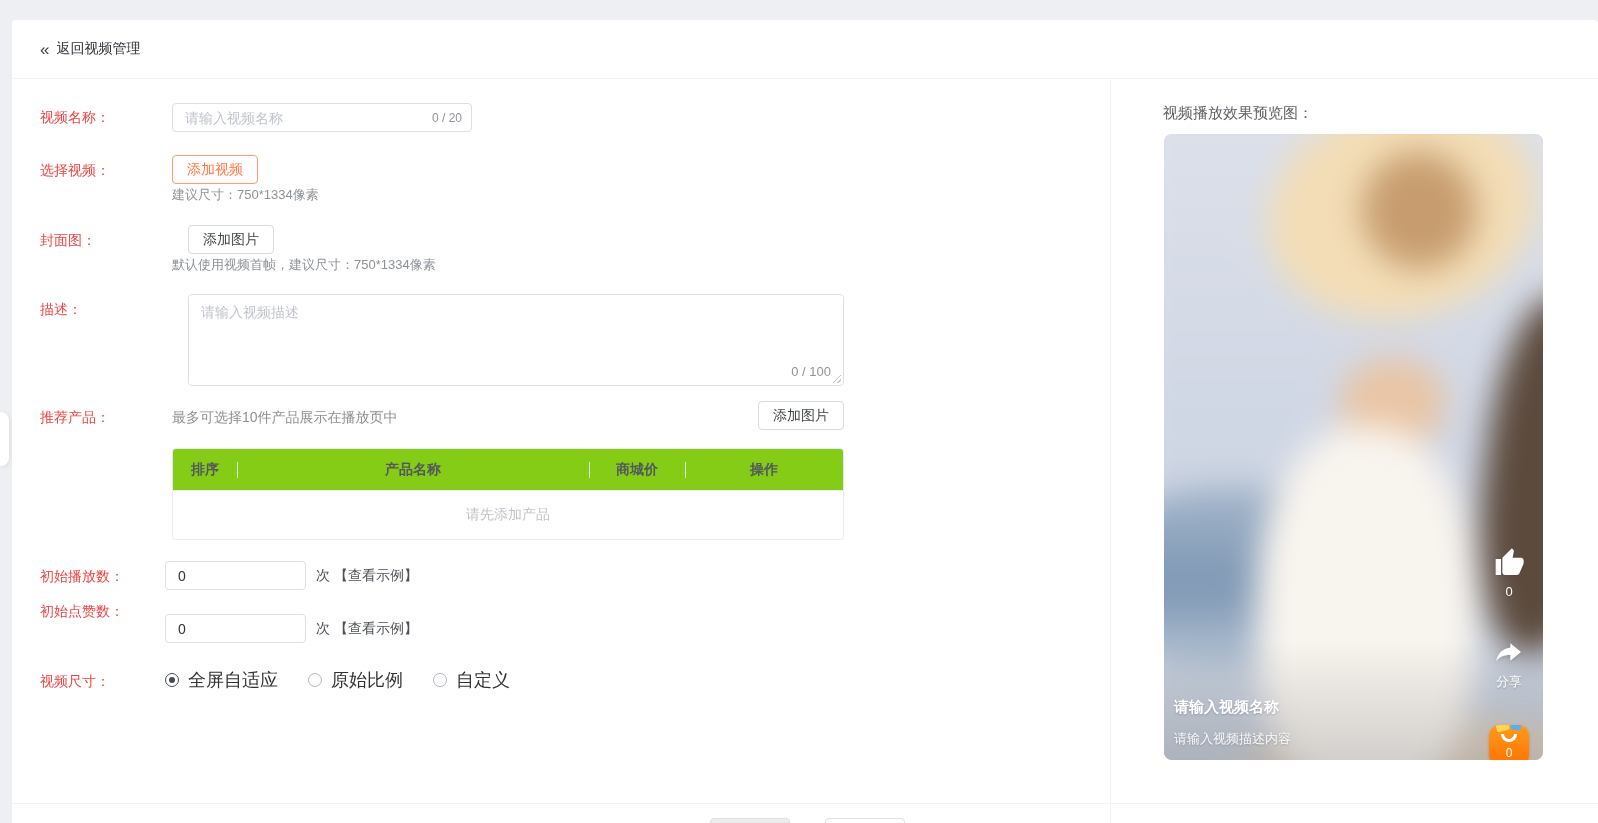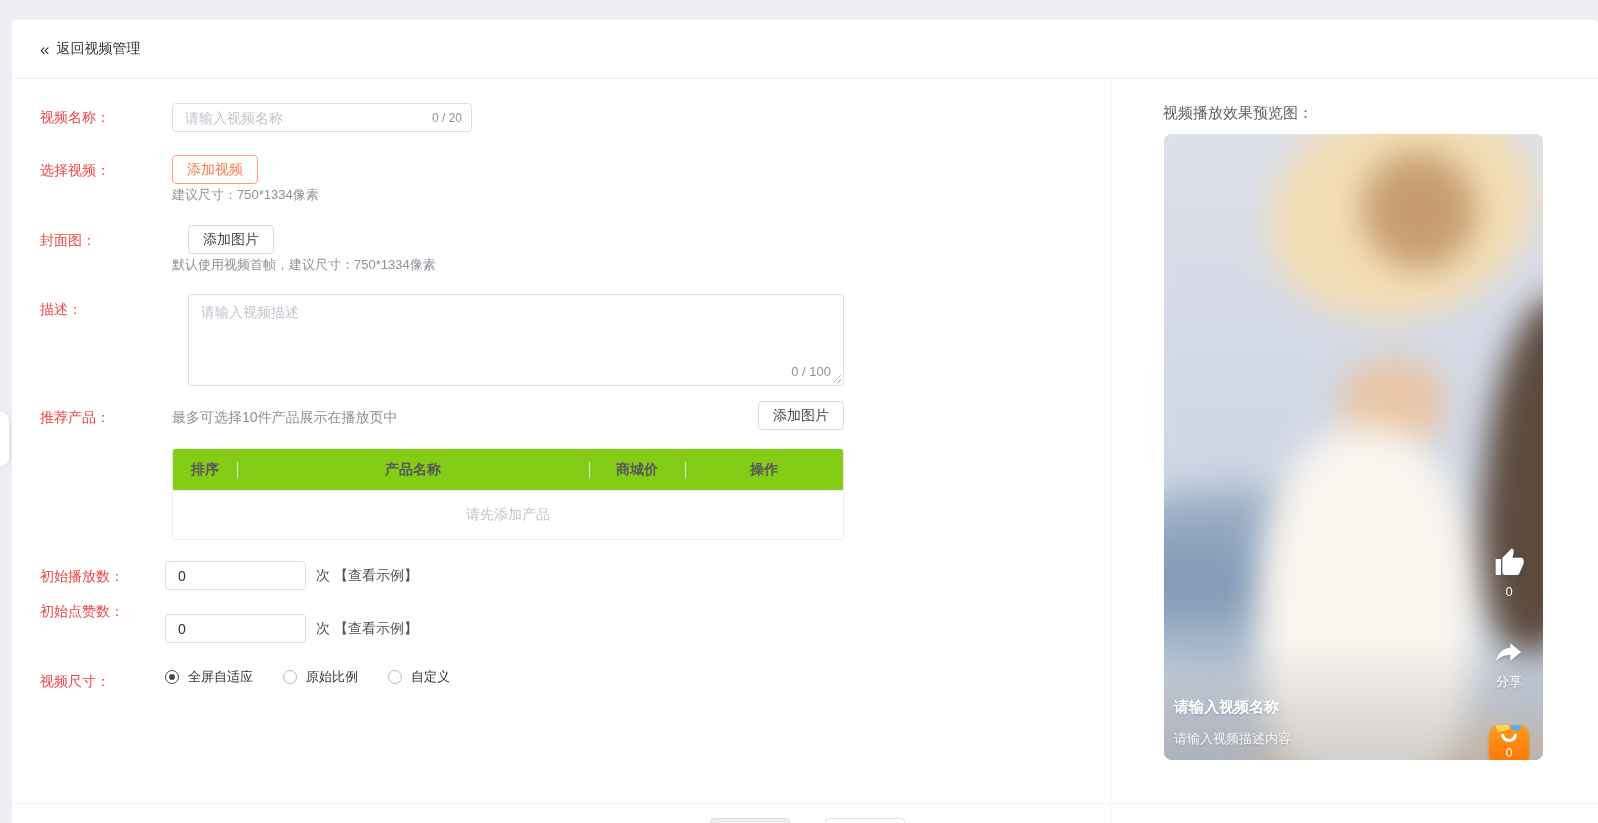--- a/index.html
+++ b/index.html
@@ -60,21 +60,21 @@
     font-size:14px; color:#c0c4cc; }
 
   
   .radio-group { position:absolute; left:153px; top:588px; display:flex; align-items:center; }
   .radio-option { display:flex; align-items:center; margin-right:30px; cursor:pointer; }
   .radio-dot { width:14px; height:14px; border-radius:50%; border:1px solid #b4b8bf;
     background:#fff; margin-right:9px; position:relative; }
   .radio-option.selected .radio-dot { border:1.5px solid #464a51; }
   .radio-option.selected .radio-dot::after { content:""; position:absolute; left:50%; top:50%;
     transform:translate(-50%,-50%); width:6px; height:6px; border-radius:50%; background:#464a51; }
-  .radio-label { font-size:13px; color:#303133; }
+  .radio-label { font-size:18px; color:#303133; }
 
   .suffix-text { position:absolute; font-size:14px; color:#4c5058; white-space:nowrap; }
   .example-link { cursor:pointer;margin-top:24px; }
 
   
   .preview-title { position:absolute; left:52px; top:24px; font-size:15px; color:#5a5e66; }
   .phone-preview { position:absolute; left:53px; top:54px; width:379px; height:626px;
     border-radius:8px; overflow:hidden; background:#ccd4e2; }
   .photo { position:absolute; inset:-30px; filter:blur(16px); }
   .photo > div { position:absolute; }

